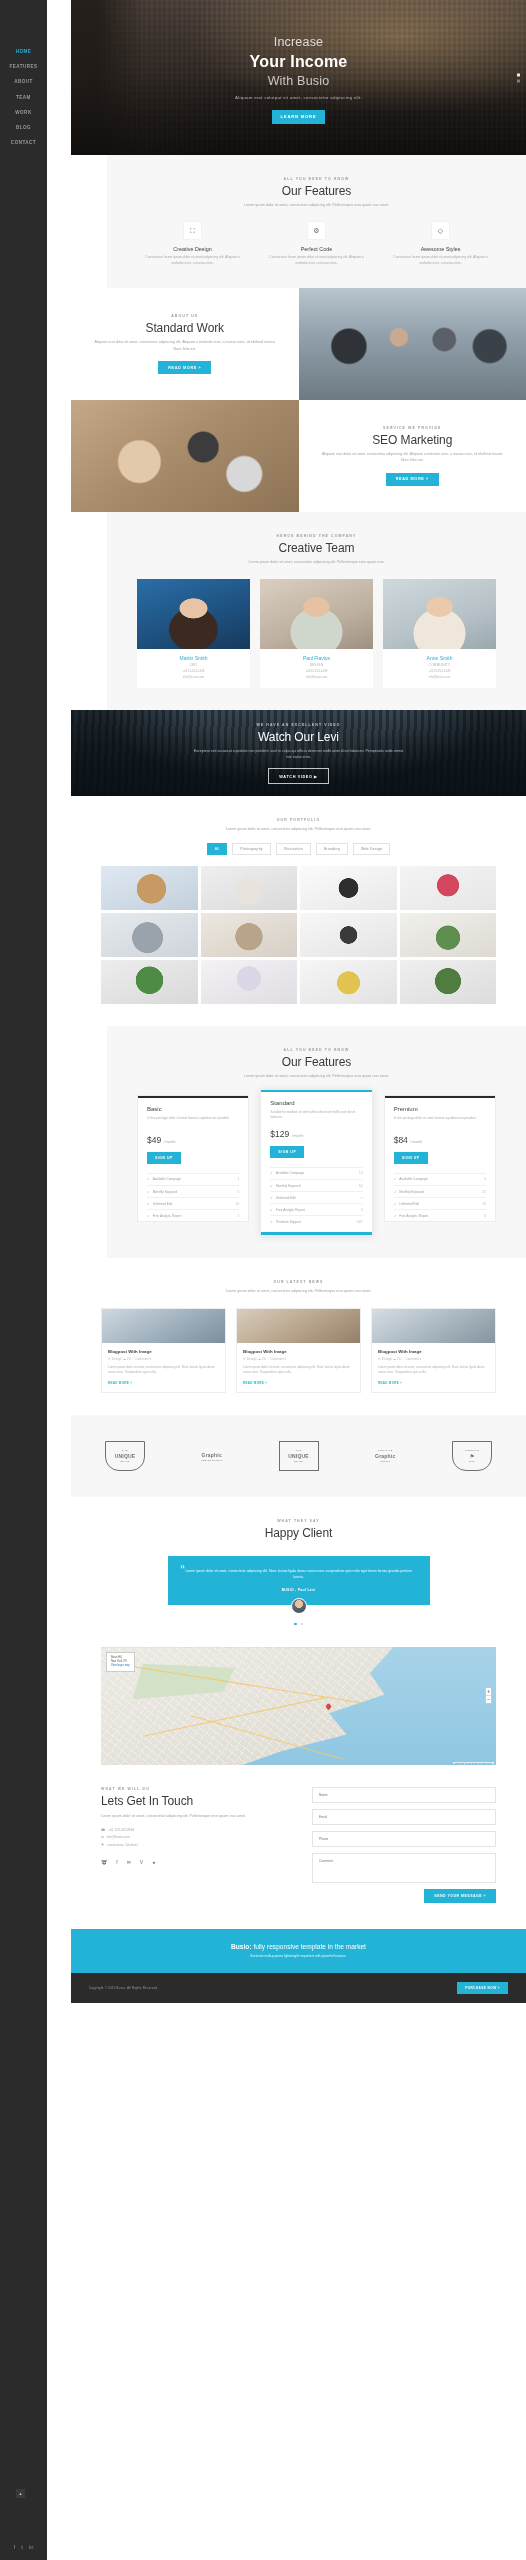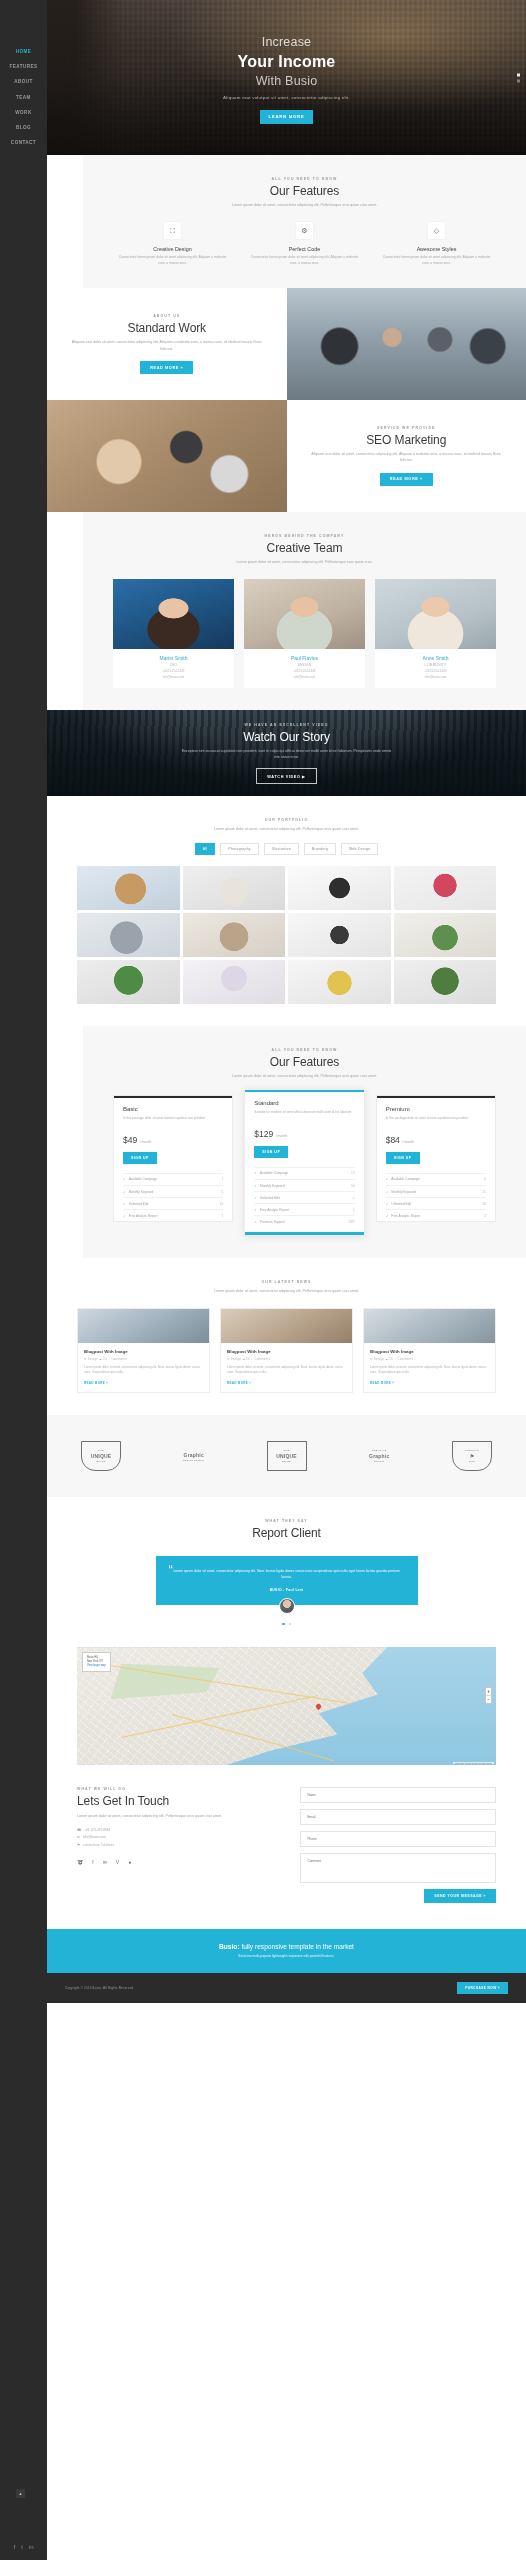--- a/index.html
+++ b/index.html
@@ -24,21 +24,21 @@
     font-size:4.6px; letter-spacing:.45px; padding:5.1px 0; font-weight:600;
   }
   .side-nav a.active { color:#21b2d4; }
   .side-social {
     position:absolute; bottom:10px; left:0; width:47px;
     display:flex; justify-content:center; gap:6px;
   }
   .side-social span { color:#8e8e8e; font-size:6px; }
 
   
-  .content { position:absolute; left:47px; top:0; width:479px; }
+  .content { position:absolute; left:47px; top:0; width:479px;padding-left:24px; }
 
   
   .hero {
     position:relative; height:155px; overflow:hidden;
     background:
       radial-gradient(ellipse at 72% 24%, rgba(255,206,140,.62) 0%, rgba(255,170,90,0) 46%),
       linear-gradient(180deg,#6c5d52 0%, #4a4039 36%, #2f2925 70%, #201c19 100%);
   }
   .hero:before{
     content:""; position:absolute; inset:0;
@@ -434,21 +434,21 @@
           <div class="team-role">COMMUNITY</div>
           <div class="team-meta">+0123-254-1449</div>
           <div class="team-meta">info@busio.com</div>
         </div>
       </div>
     </section>
 
     <section class="video">
       <div class="video-inner">
         <div class="eyebrow">WE HAVE AN EXCELLENT VIDEO</div>
-        <h2 class="h2">Watch Our Story</h2>
+        <h2 class="h2">Watch Our Levi</h2>
         <p class="lead">Excepteur sint occaecat cupidatat non proident, sunt in culpa qui officia deserunt mollit anim id est laborum. Perspiciatis unde omnis iste natus error.</p>
         <button class="btn-ghost">WATCH VIDEO ▶</button>
       </div>
     </section>
 
     <section class="sec white">
       <div class="eyebrow">OUR PORTFOLIO</div>
       <p class="lead">Lorem ipsum dolor sit amet, consectetur adipiscing elit. Pellentesque eros quam cras amet.</p>
       <div class="filters">
         <button class="on">All</button>
@@ -635,21 +635,21 @@
       </div>
       <div class="logo-badge shield">
         <span class="lb-top">PREMIUM</span>
         <span class="lb-main">⚑</span>
         <span class="lb-sub">2015</span>
       </div>
     </section>
 
     <section class="sec white">
       <div class="eyebrow">WHAT THEY SAY</div>
-      <h2 class="h2">Report Client</h2>
+      <h2 class="h2">Happy Client</h2>
       <div class="quote-wrap">
         <div class="quote-box">
           <span class="quote-mark">“</span>
           <div class="quote-text">Lorem ipsum dolor sit amet, consectetur adipiscing elit. Nunc lacinia ligula donec varius nunc suspendisse quis nulla eget lorem lacinia gravida pretium lacinia.</div>
           <div class="quote-name">BUSIO - Paul Levi</div>
           <div class="quote-avatar"></div>
         </div>
       </div>
       <div class="dots">
         <i class="on"></i>

